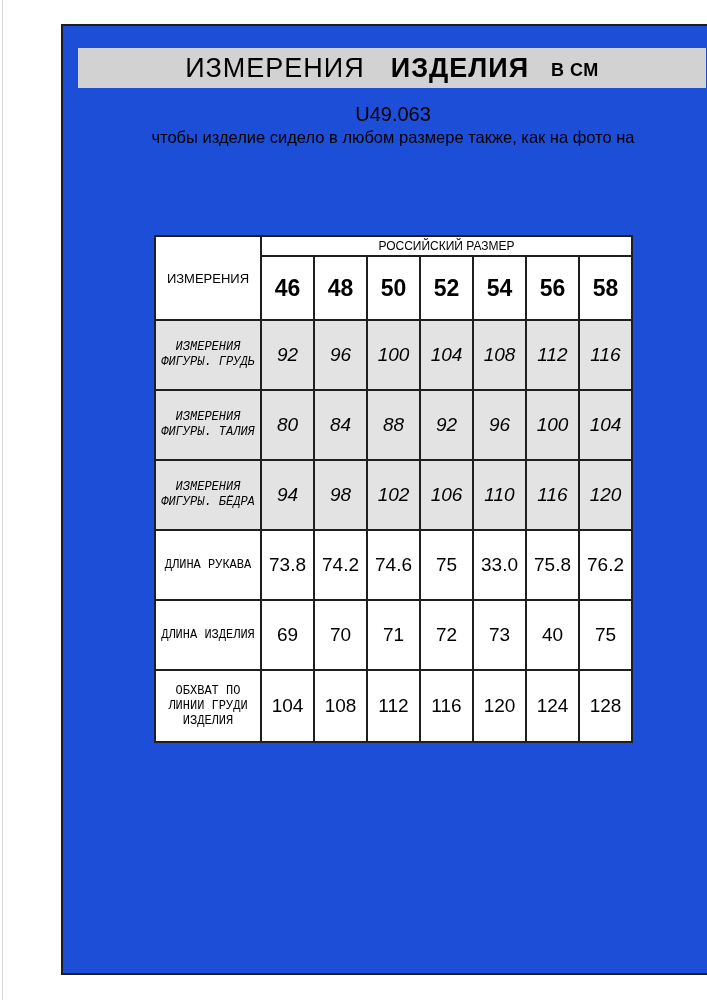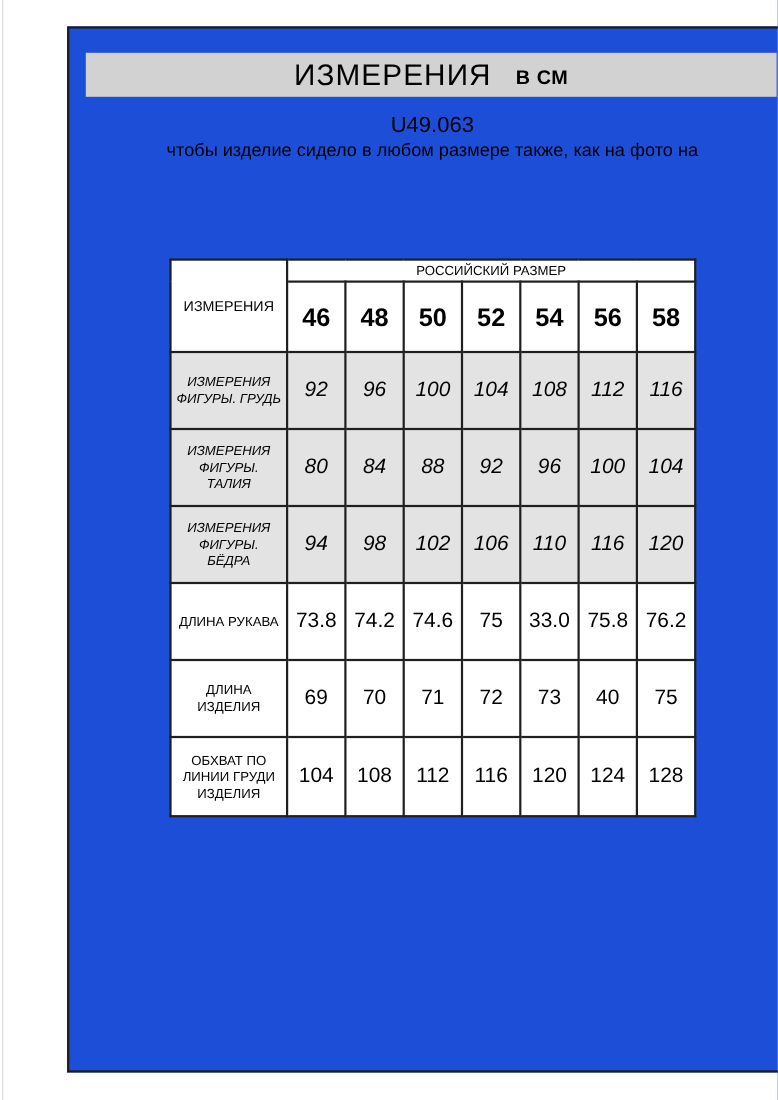--- a/index.html
+++ b/index.html
@@ -42,37 +42,38 @@
   table.size-table td {
     border:2px solid #1f1f1f;
     text-align:center; vertical-align:middle;
     padding:0 3px;
     background:#fff;
   }
   td.corner { width:106px; font-size:13px; }
   td.group-h { height:20px; font-size:12px; padding:1px 0 2px 0; }
   tr.r-sizes td { height:64px; font-size:23px; font-weight:700; width:53px; }
   tr.r-data td { height:70px; font-size:19px; }
-  tr.r-data td.lbl { font-size:12px; line-height:15px; padding:0 4px; }
+  tr.r-data td.lbl { font-size:12px; line-height:15px; padding:0 4px;font-family:Liberation Mono, monospace; }
   tr.r-data.shaded td { background:#e3e3e3; font-style:italic; }
   tr.r-last td { height:72px; }
   .note {
     position:absolute; top:737px; left:0; right:0;
     text-align:center; font-size:14.5px; font-weight:700; letter-spacing:0.2px;
   }
 </style>
 </head>
 <body>
 
 <div class="scan-edge"></div>
 
 <div class="frame">
 
   <div class="title-bar">
     <span class="title-word-1">ИЗМЕРЕНИЯ</span>
+    <span class="title-word-2">ИЗДЕЛИЯ</span>
     <span class="title-unit">В СМ</span>
   </div>
 
   <div class="model">U49.063</div>
 
   <div class="desc">
     <div>чтобы изделие сидело в любом размере также, как на фото на</div>
   </div>
 
   <table class="size-table">

